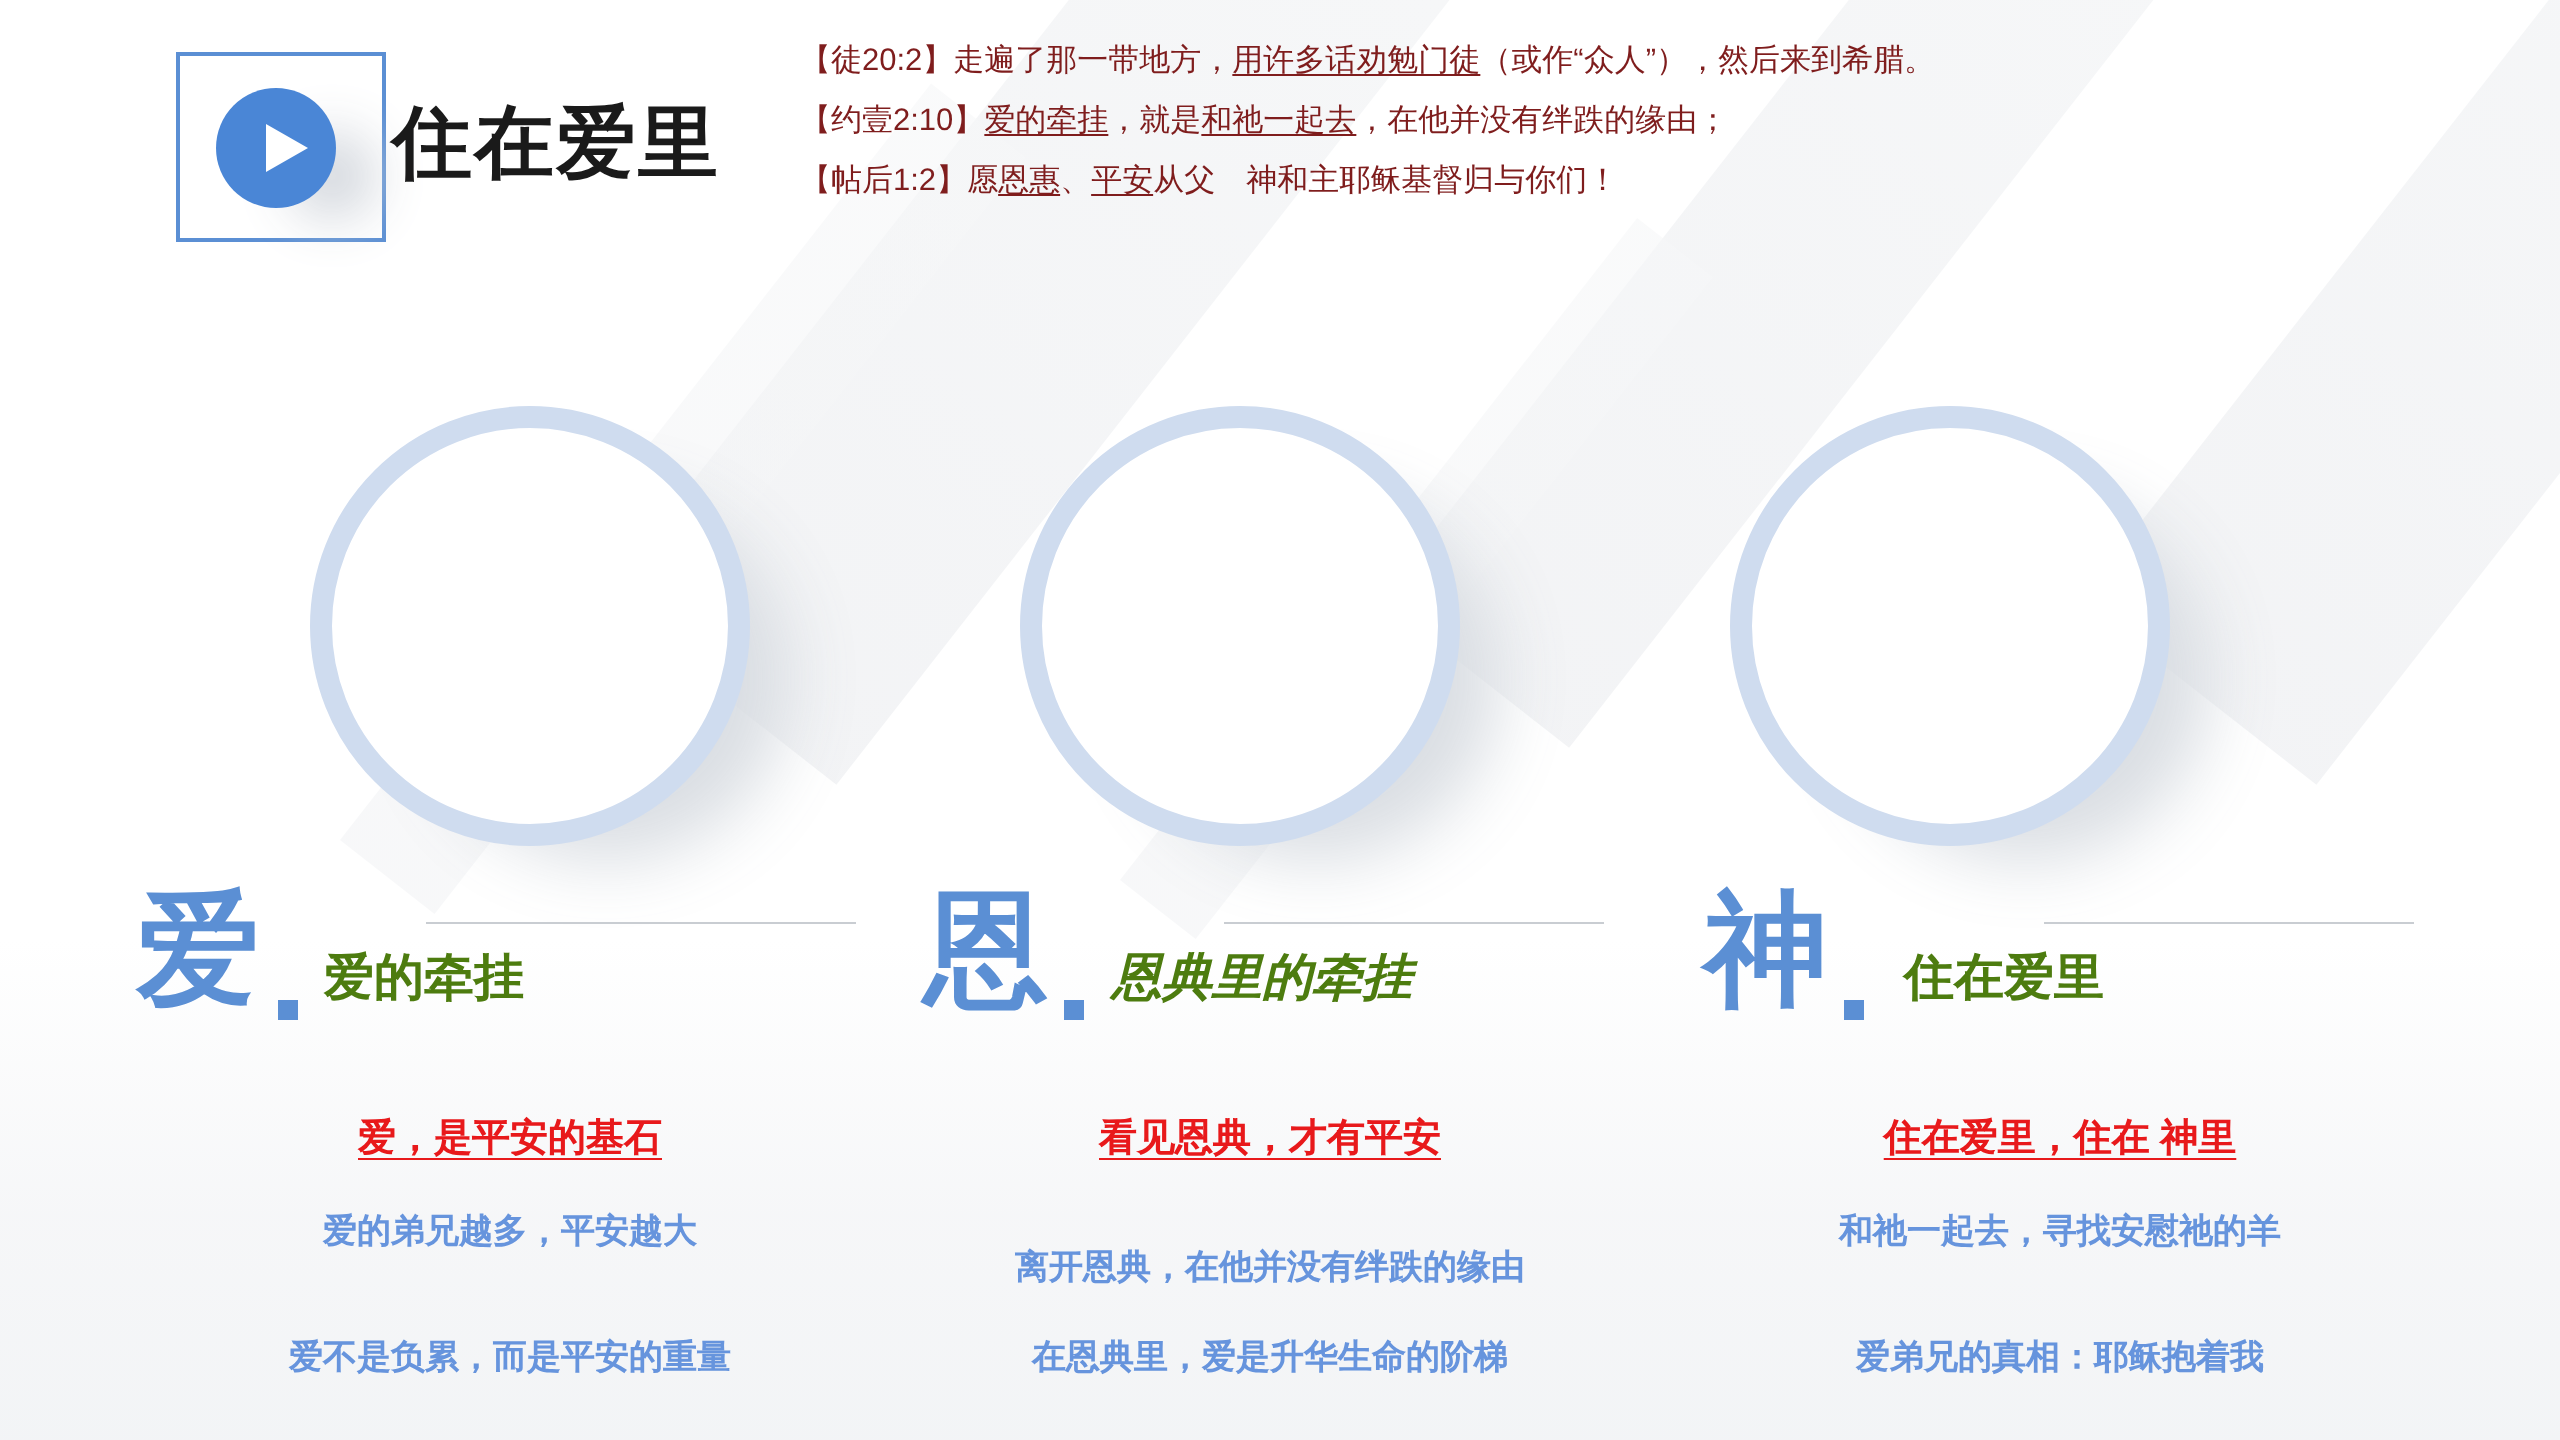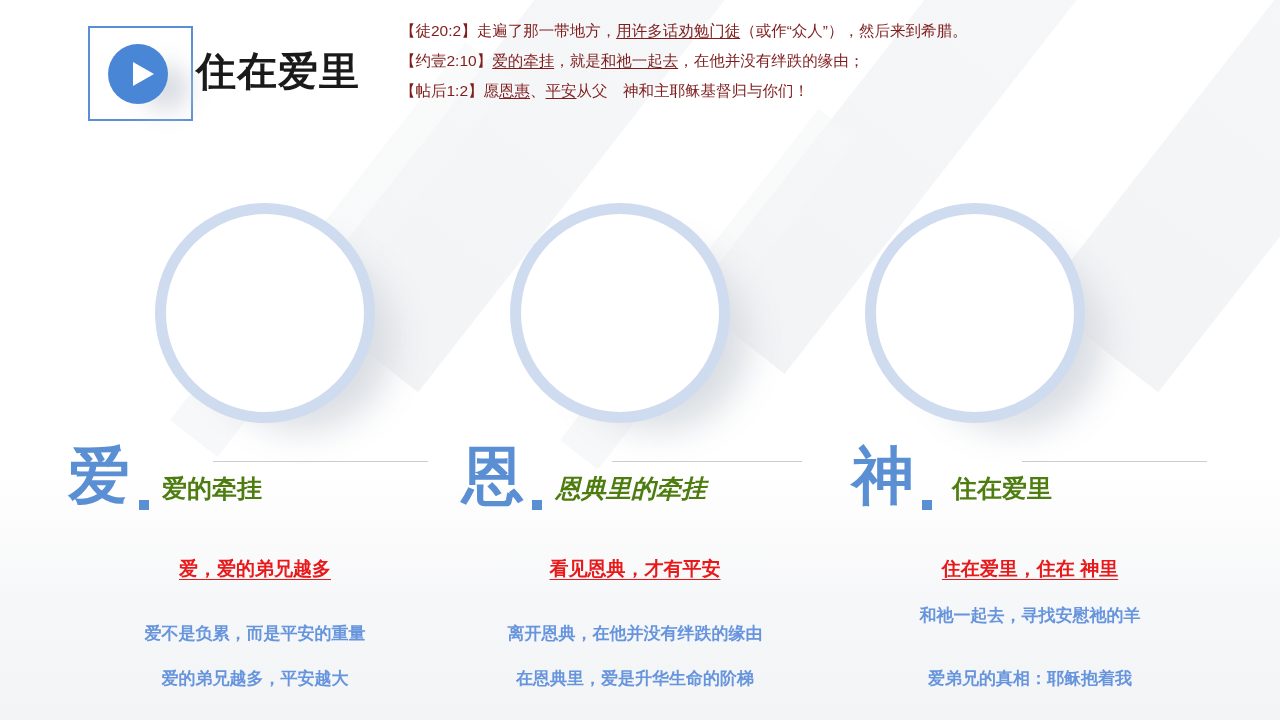--- a/index.html
+++ b/index.html
@@ -350,23 +350,23 @@
   <div class="photo-ring"></div>
 </div>
 
 <div class="column col-1">
   <div class="head-row">
     <div class="rule"></div>
     <div class="big-char">爱</div>
     <div class="bullet-sq"></div>
     <div class="sub-head">爱的牵挂</div>
   </div>
-  <div class="red-head">爱，爱的弟兄越多</div>
+  <div class="red-head">爱，是平安的基石</div>
+  <div class="blue-line second">爱的弟兄越多，平安越大</div>
   <div class="blue-line first">爱不是负累，而是平安的重量</div>
-  <div class="blue-line second">爱的弟兄越多，平安越大</div>
 </div>
 
 <div class="column col-2">
   <div class="head-row">
     <div class="rule"></div>
     <div class="big-char">恩</div>
     <div class="bullet-sq"></div>
     <div class="sub-head">恩典里的牵挂</div>
   </div>
   <div class="red-head">看见恩典，才有平安</div>

